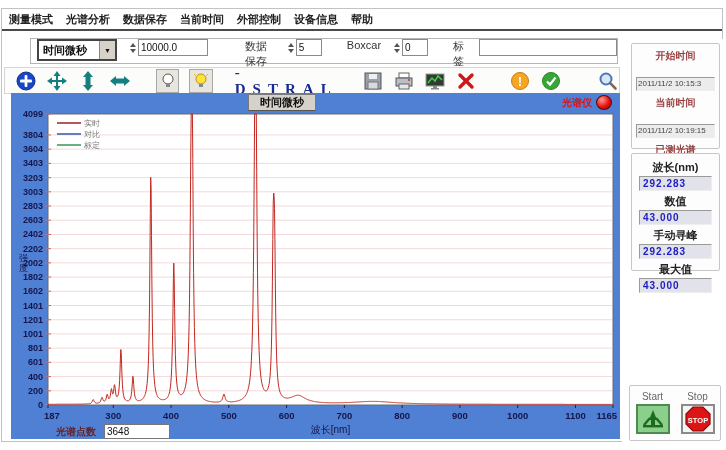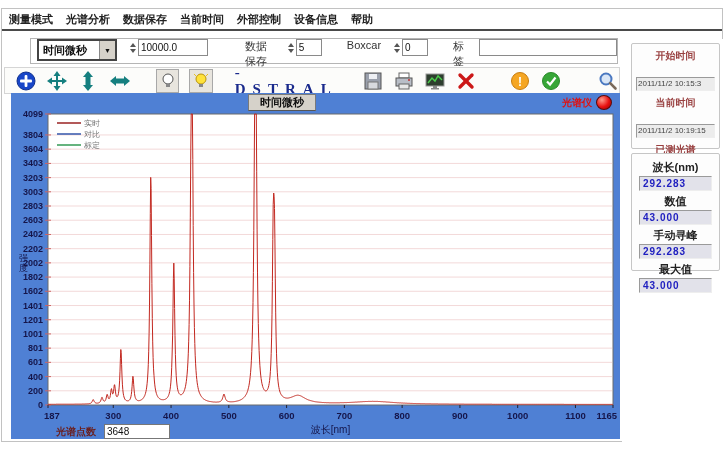--- a/index.html
+++ b/index.html
@@ -335,15 +335,38 @@
     <div class="sbox box2">
       <div class="m-label" style="margin-top:6px">波长(nm)</div>
       <div class="m-value">292.283</div>
       <div class="m-label">数值</div>
       <div class="m-value">43.000</div>
       <div class="m-label">手动寻峰</div>
       <div class="m-value">292.283</div>
       <div class="m-label">最大值</div>
       <div class="m-value">43.000</div>
     </div>
+    <div class="sbox box3">
+      <div class="run-col">
+        <span class="run-label">Start</span>
+        <div class="runbtn startbtn">
+          <svg width="26" height="22">
+            <polygon points="13,2 17,12 9,12" fill="#1c6b1c"></polygon>
+            <rect x="11" y="12" width="4" height="5" fill="#1c6b1c"></rect>
+            <path d="M4,17 L10,10" stroke="#1c6b1c" stroke-width="2.4" fill="none"></path>
+            <path d="M22,17 L16,10" stroke="#1c6b1c" stroke-width="2.4" fill="none"></path>
+            <rect x="3" y="17" width="20" height="2.4" fill="#1c6b1c"></rect>
+          </svg>
+        </div>
+      </div>
+      <div class="run-col">
+        <span class="run-label">Stop</span>
+        <div class="runbtn stopbtn">
+          <svg width="28" height="26">
+            <polygon points="9,1 19,1 26,8 26,18 19,25 9,25 2,18 2,8" fill="#dd1515" stroke="#8a0a0a" stroke-width="1.2"></polygon>
+            <text id="stop-text" x="14" y="16.5" text-anchor="middle" font-size="7.5" font-weight="bold" fill="#fff">STOP</text>
+          </svg>
+        </div>
+      </div>
+    </div>
   </div>
 
 </div>
 
 </body></html>

